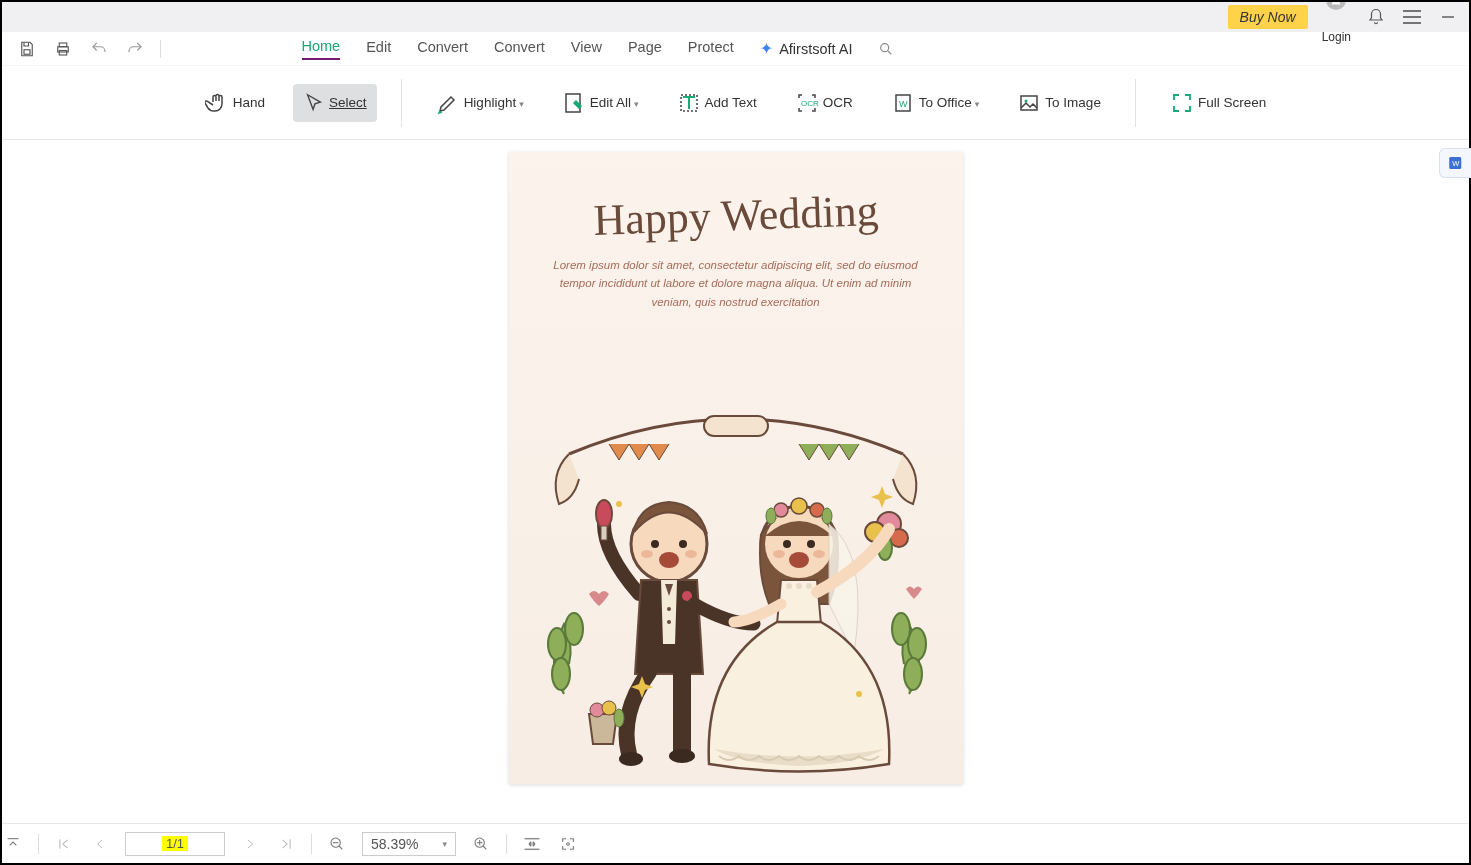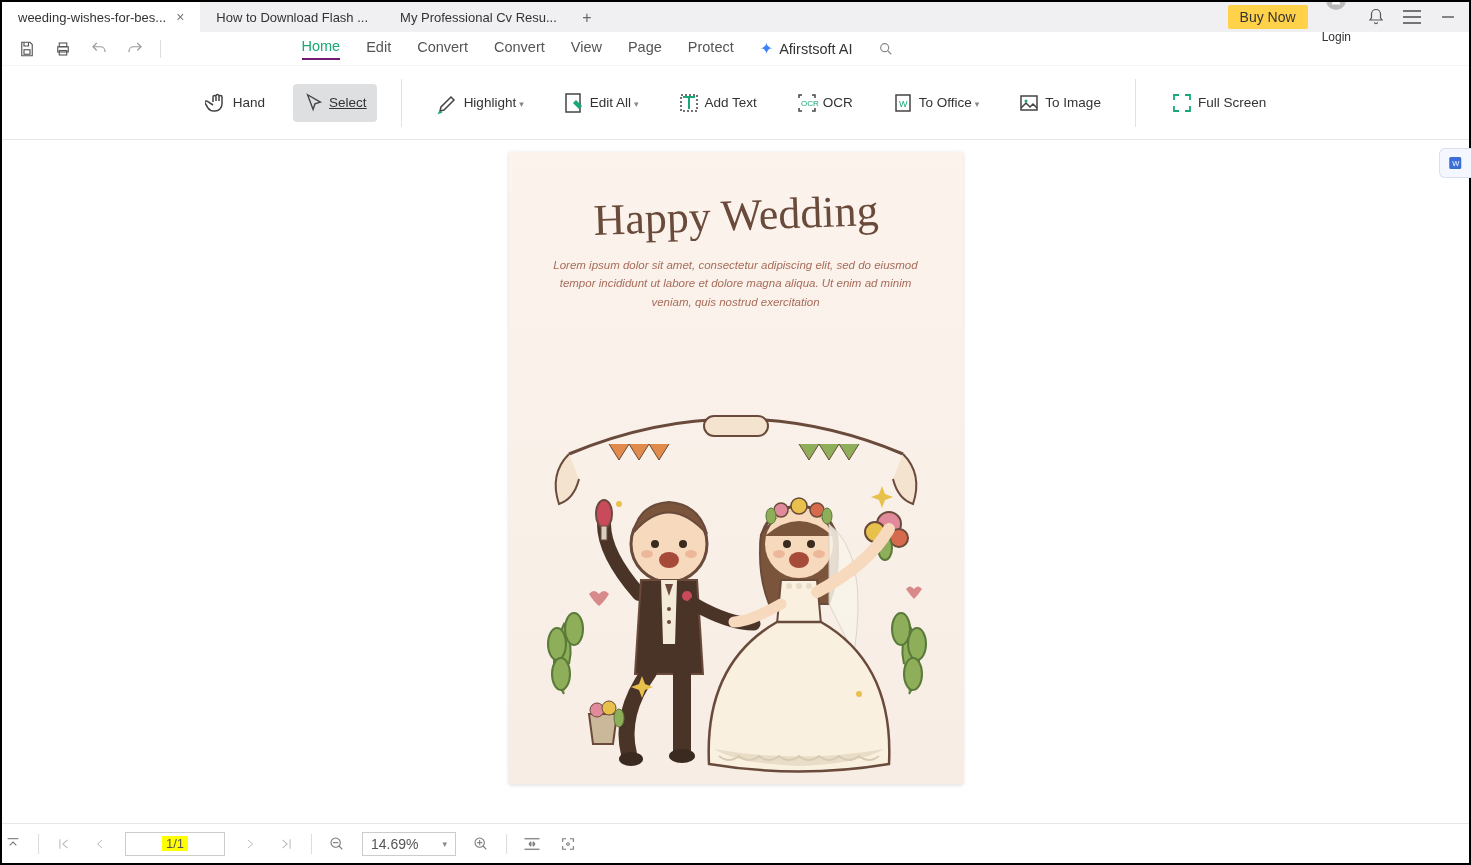--- a/index.html
+++ b/index.html
@@ -6,21 +6,21 @@
 body { background: #fff; width: 1471px; height: 865px; border: 2px solid #000; overflow: hidden; display: flex; flex-direction: column; }
 
 
 .topbar { display: flex; align-items: center; background: #f0f0f2; height: 30px; position: relative; }
 .tabs { display: flex; align-items: flex-end; height: 100%; }
 .tab { display: flex; align-items: center; padding: 0 16px; height: 30px; font-size: 13px; color: #333; cursor: pointer; gap: 10px; }
 .tab.active { background: #fff; }
 .close-x { color: #777; font-size: 14px; }
 .newtab { width: 28px; height: 28px; display: flex; align-items: center; justify-content: center; font-size: 16px; color: #666; cursor: pointer; }
 .top-right { margin-left: auto; display: flex; align-items: center; gap: 14px; padding-right: 10px; }
-.buynow { background: #ffd24a; color: #333; padding: 4px 12px; font-size: 14px; border-radius: 2px; cursor: pointer; }
+.buynow { background: #ffd24a; color: #333; padding: 4px 12px; font-size: 14px; border-radius: 2px; cursor: pointer; font-style: italic; }
 .login-btn { display: flex; align-items: center; gap: 20px; font-size: 12px; color: #333; cursor: pointer; flex-direction: column; }
 .avatar { width: 20px; height: 20px; border-radius: 50%; background: #bbb; display: flex; align-items: center; justify-content: center; }
 .icon-btn-top { width: 22px; height: 22px; display: flex; align-items: center; justify-content: center; color: #555; cursor: pointer; }
 
 
 .quickbar { display: flex; align-items: center; background: #fff; height: 34px; padding: 0 14px; gap: 14px; border-bottom: 1px solid #f4f4f4; }
 .qicon { width: 22px; height: 22px; display: flex; align-items: center; justify-content: center; color: #555; cursor: pointer; }
 .vsep { width: 1px; height: 18px; background: #ddd; }
 
 
@@ -57,33 +57,20 @@
 .page-hl { background: #ffff00; padding: 0 4px; }
 .zoom-box { width: 94px; height: 24px; border: 1px solid #ccc; display: flex; align-items: center; padding: 0 8px; justify-content: space-between; cursor: pointer; }
 .ssep { width: 1px; height: 20px; background: #ddd; }
 
 svg { display: block; }
 </style>
 </head>
 <body>
 
 <div class="topbar">
-  <div class="tabs">
-    <div class="tab active">
-      <span>weeding-wishes-for-bes...</span>
-      <span class="close-x">×</span>
-    </div>
-    <div class="tab">
-      <span>How to Download Flash ...</span>
-    </div>
-    <div class="tab">
-      <span>My Professional Cv Resu...</span>
-    </div>
-    <div class="newtab">+</div>
-  </div>
   <div class="top-right">
     <div class="buynow">Buy Now</div>
     <div class="login-btn">
       <span class="avatar">
         <svg width="12" height="12" viewBox="0 0 24 24" fill="#fff">
             <circle cx="12" cy="8" r="4"></circle>
             <path d="M4 20c0-4 4-6 8-6s8 2 8 6v1H4z"></path>
           </svg>
       </span>
       <span>Login</span>
@@ -411,21 +398,21 @@
   </div>
   <div class="ssep"></div>
   <div class="stat-ic">
     <svg width="16" height="16" viewBox="0 0 24 24" fill="none" stroke="#777" stroke-width="1.6">
         <circle cx="10" cy="10" r="7"></circle>
         <line x1="6" y1="10" x2="14" y2="10"></line>
         <line x1="15" y1="15" x2="20" y2="20"></line>
       </svg>
   </div>
   <div class="zoom-box">
-    <span>14.69%</span>
+    <span>58.39%</span>
     <span class="dd-arrow">▾</span>
   </div>
   <div class="stat-ic">
     <svg width="16" height="16" viewBox="0 0 24 24" fill="none" stroke="#777" stroke-width="1.6">
         <circle cx="10" cy="10" r="7"></circle>
         <line x1="6" y1="10" x2="14" y2="10"></line>
         <line x1="10" y1="6" x2="10" y2="14"></line>
         <line x1="15" y1="15" x2="20" y2="20"></line>
       </svg>
   </div>

